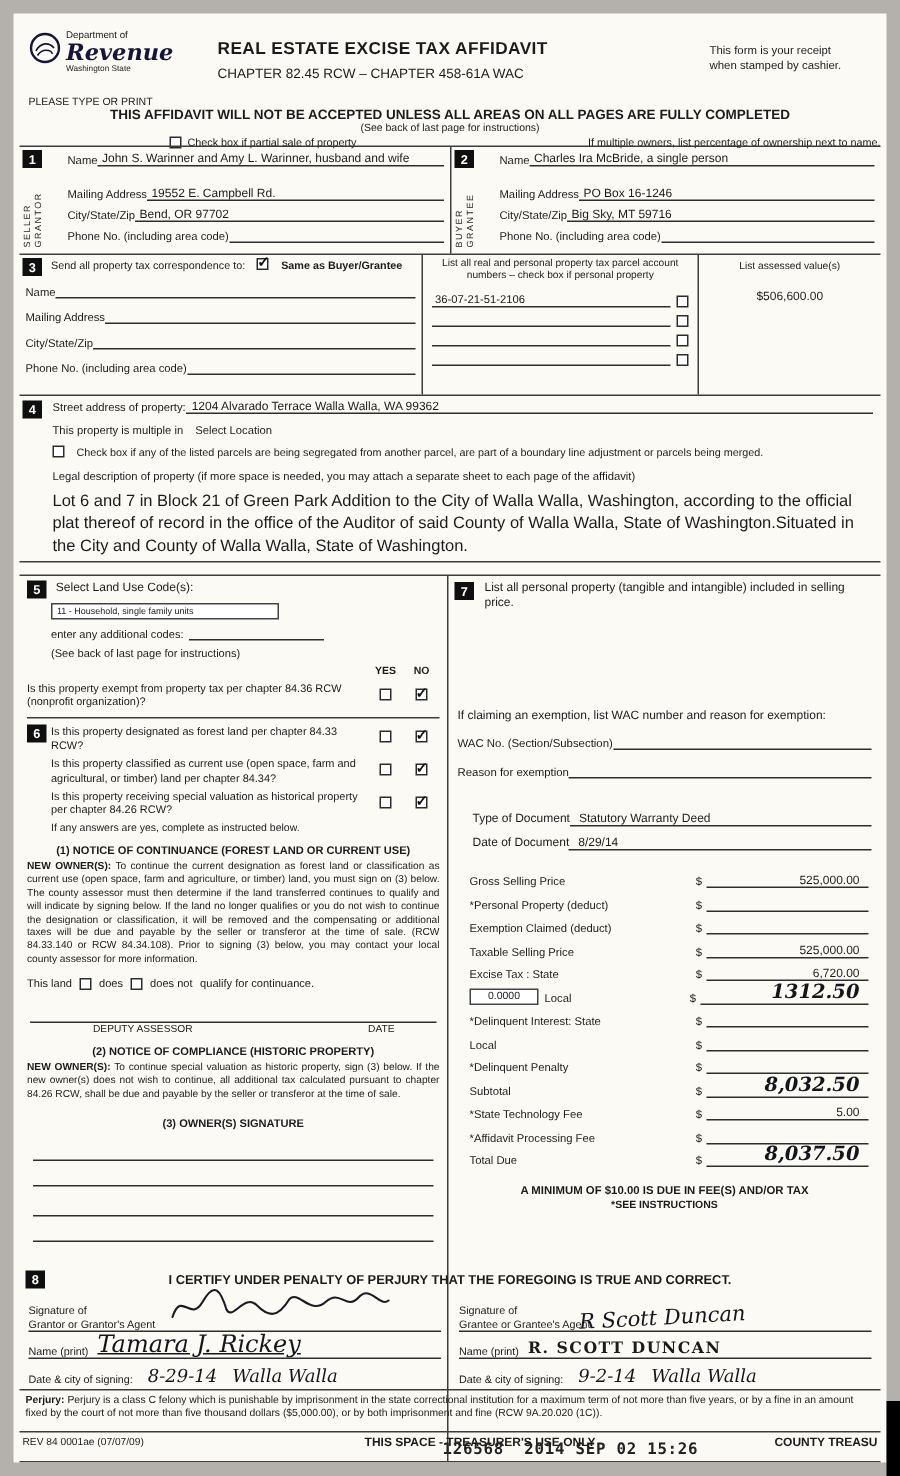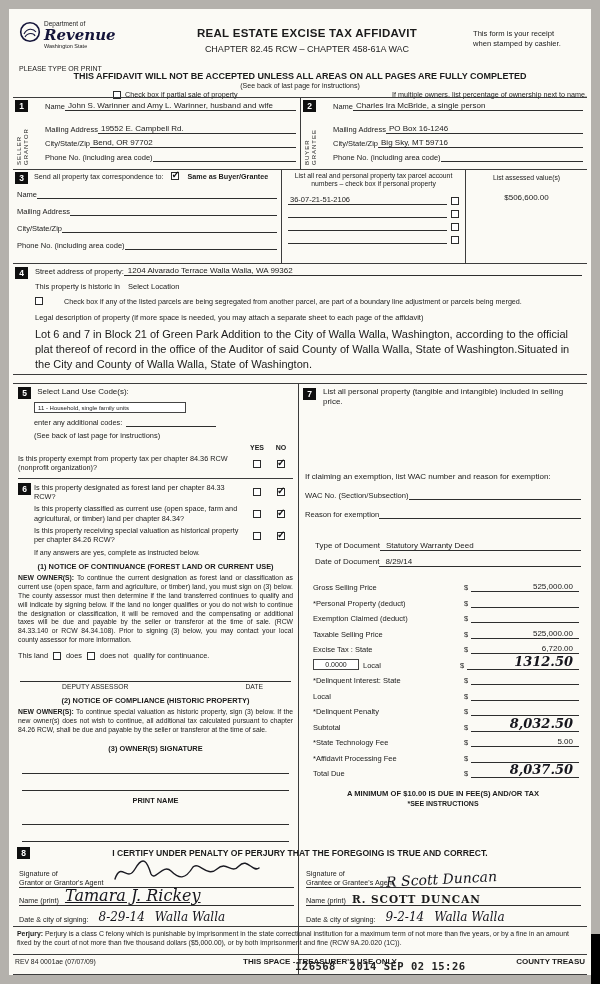--- a/index.html
+++ b/index.html
@@ -19,21 +19,21 @@
   .frow .val { font-size:8px; white-space:nowrap; }
   .hand { font-family:"DejaVu Serif", serif; font-style:italic; color:#15151c; }
   .vword { writing-mode:vertical-rl; transform:rotate(180deg); font-size:6px; letter-spacing:1px; color:#222; }
   
   .hdr { top:8px; height:80px; }
   .logo { position:absolute; left:6px; top:4px; display:flex; gap:3px; }
   .logo-txt { line-height:1; }
   .logo-dept { font-size:6.5px; }
   .logo-name { font-size:15px; font-weight:bold; font-style:italic; font-family:"DejaVu Serif", serif; color:#15153a; }
   .logo-state { font-size:5.5px; margin-top:1px; }
-  .titlewrap { position:absolute; left:144px; width:300px; top:10px; text-align:center; }
+  .titlewrap { position:absolute; left:132px; width:300px; top:10px; }
   .title { font-size:11.5px; font-weight:bold; letter-spacing:0.3px; }
   .chapter { font-size:9px; margin-top:5px; }
   .receipt { position:absolute; right:2px; top:12px; width:112px; font-size:7.6px; line-height:1.3; }
   .pleasetype { position:absolute; left:6px; top:48px; font-size:7px; }
   .warn { position:absolute; top:54px; left:0; right:0; text-align:center; font-size:9px; font-weight:bold; }
   .seeback { position:absolute; top:65px; left:0; right:0; text-align:center; font-size:7px; }
   .partialrow { position:absolute; top:73px; left:0; right:0; display:flex; font-size:7.2px; align-items:center; }
   .partialrow .grp { margin-left:100px; display:flex; gap:4px; align-items:center; }
   .partialrow .note { margin-left:auto; }
   
@@ -57,21 +57,21 @@
   .prow .fill { flex:1; border-bottom:1px solid #2e2e2e; font-size:7.5px; padding-left:2px; }
   .s3r { flex:1; border-left:1px solid #3c3c3c; font-size:6.8px; }
   .s3r .hd { text-align:center; padding-top:4px; }
   .s3r .av { text-align:center; font-size:8px; margin-top:12px; }
   
   .sec4 { top:254px; height:112px; padding:2px 5px; font-size:7.5px; }
   .sec4 .num { left:2px; top:3px; }
   .s4row1 { display:flex; align-items:flex-end; padding-left:17px; }
   .s4row1 .fill { flex:1; border-bottom:1px solid #2e2e2e; padding-left:4px; font-size:8px; }
   .s4row2 { margin-top:6px; padding-left:17px; display:flex; gap:8px; }
-  .s4row3 { margin-top:6px; padding-left:17px; display:flex; gap:21px; align-items:flex-start; font-size:7.2px; }
+  .s4row3 { margin-top:6px; padding-left:17px; display:flex; gap:8px; align-items:flex-start; font-size:7.2px; }
   .s4legal-l { margin-top:7px; padding-left:17px; }
   .s4legal { margin-top:5px; padding-left:17px; font-size:11px; line-height:1.35; padding-right:4px; }
   
   .bhalf { top:374px; height:592px; display:flex; }
   .colL { width:286px; border-right:1px solid #3c3c3c; padding:3px 5px; position:relative; }
   .colR { flex:1; padding:3px 6px; position:relative; }
   .s5head { font-size:8px; }
   .codebox { border:1px solid #444; width:152px; height:11px; font-size:6px; line-height:10px; padding-left:3px; margin:3px 0 0 16px; background:#fff; }
   .addl { margin:5px 0 0 16px; font-size:7.4px; display:flex; align-items:flex-end; }
   .addl .fill { width:90px; border-bottom:1px solid #2e2e2e; margin-left:4px; }
@@ -274,21 +274,21 @@
     </div>
   </div>
 
   <div class="blk sec4 bt bb">
     <span class="num">4</span>
     <div class="s4row1">
       <span>Street address of property:</span>
       <span class="fill"><span>1204 Alvarado Terrace Walla Walla, WA 99362</span></span>
     </div>
     <div class="s4row2">
-      <span>This property is historic in</span>
+      <span>This property is multiple in</span>
       <span>Select Location</span>
     </div>
     <div class="s4row3">
       <span class="cb"></span>
       <span>Check box if any of the listed parcels are being segregated from another parcel, are part of a boundary line adjustment or parcels being merged.</span>
     </div>
     <div class="s4legal-l">Legal description of property (if more space is needed, you may attach a separate sheet to each page of the affidavit)</div>
     <div class="s4legal">Lot 6 and 7 in Block 21 of Green Park Addition to the City of Walla Walla, Washington, according to the official plat thereof of record in the office of the Auditor of said County of Walla Walla, State of Washington.Situated in the City and County of Walla Walla, State of Washington.</div>
   </div>
 
@@ -352,21 +352,20 @@
           <span>DEPUTY ASSESSOR</span>
           <span>DATE</span>
         </div>
 
         <div class="ntitle">(2) NOTICE OF COMPLIANCE (HISTORIC PROPERTY)</div>
         <div class="nbody"><b>NEW OWNER(S):</b> <span>To continue special valuation as historic property, sign (3) below. If the new owner(s) does not wish to continue, all additional tax calculated pursuant to chapter 84.26 RCW, shall be due and payable by the seller or transferor at the time of sale.</span></div>
 
         <div class="ntitle" style="margin-top:9px;">(3) OWNER(S) SIGNATURE</div>
         <div class="ownline" style="margin-top:4px;"></div>
         <div class="ownline"></div>
-        <div class="printname">PRINT NAME</div>
         <div class="ownline" style="margin-top:3px;"></div>
         <div class="ownline"></div>
       </div>
     </div>
 
     <div class="colR">
       <span class="num">7</span>
       <div class="pp">List all personal property (tangible and intangible) included in selling price.</div>
       <div class="exnote">If claiming an exemption, list WAC number and reason for exemption:</div>
       <div class="wacrow">

